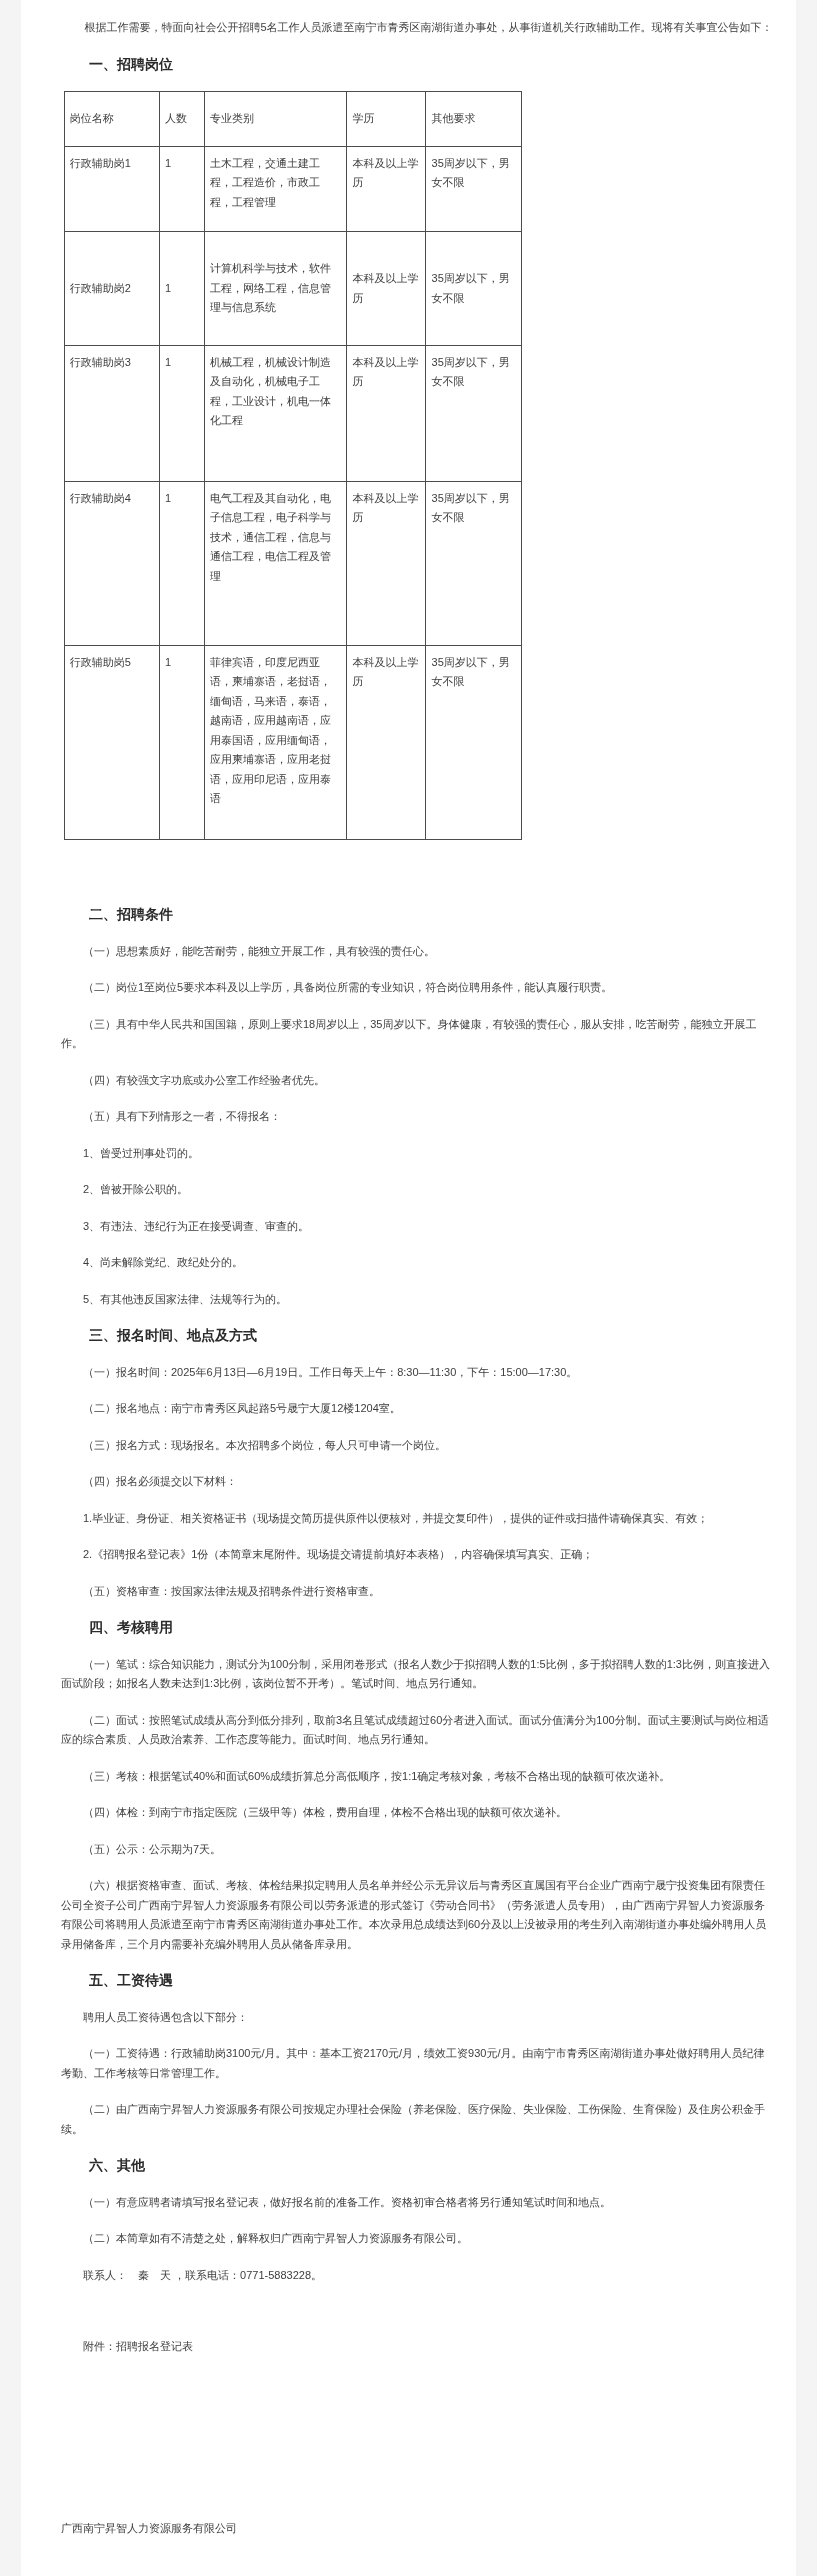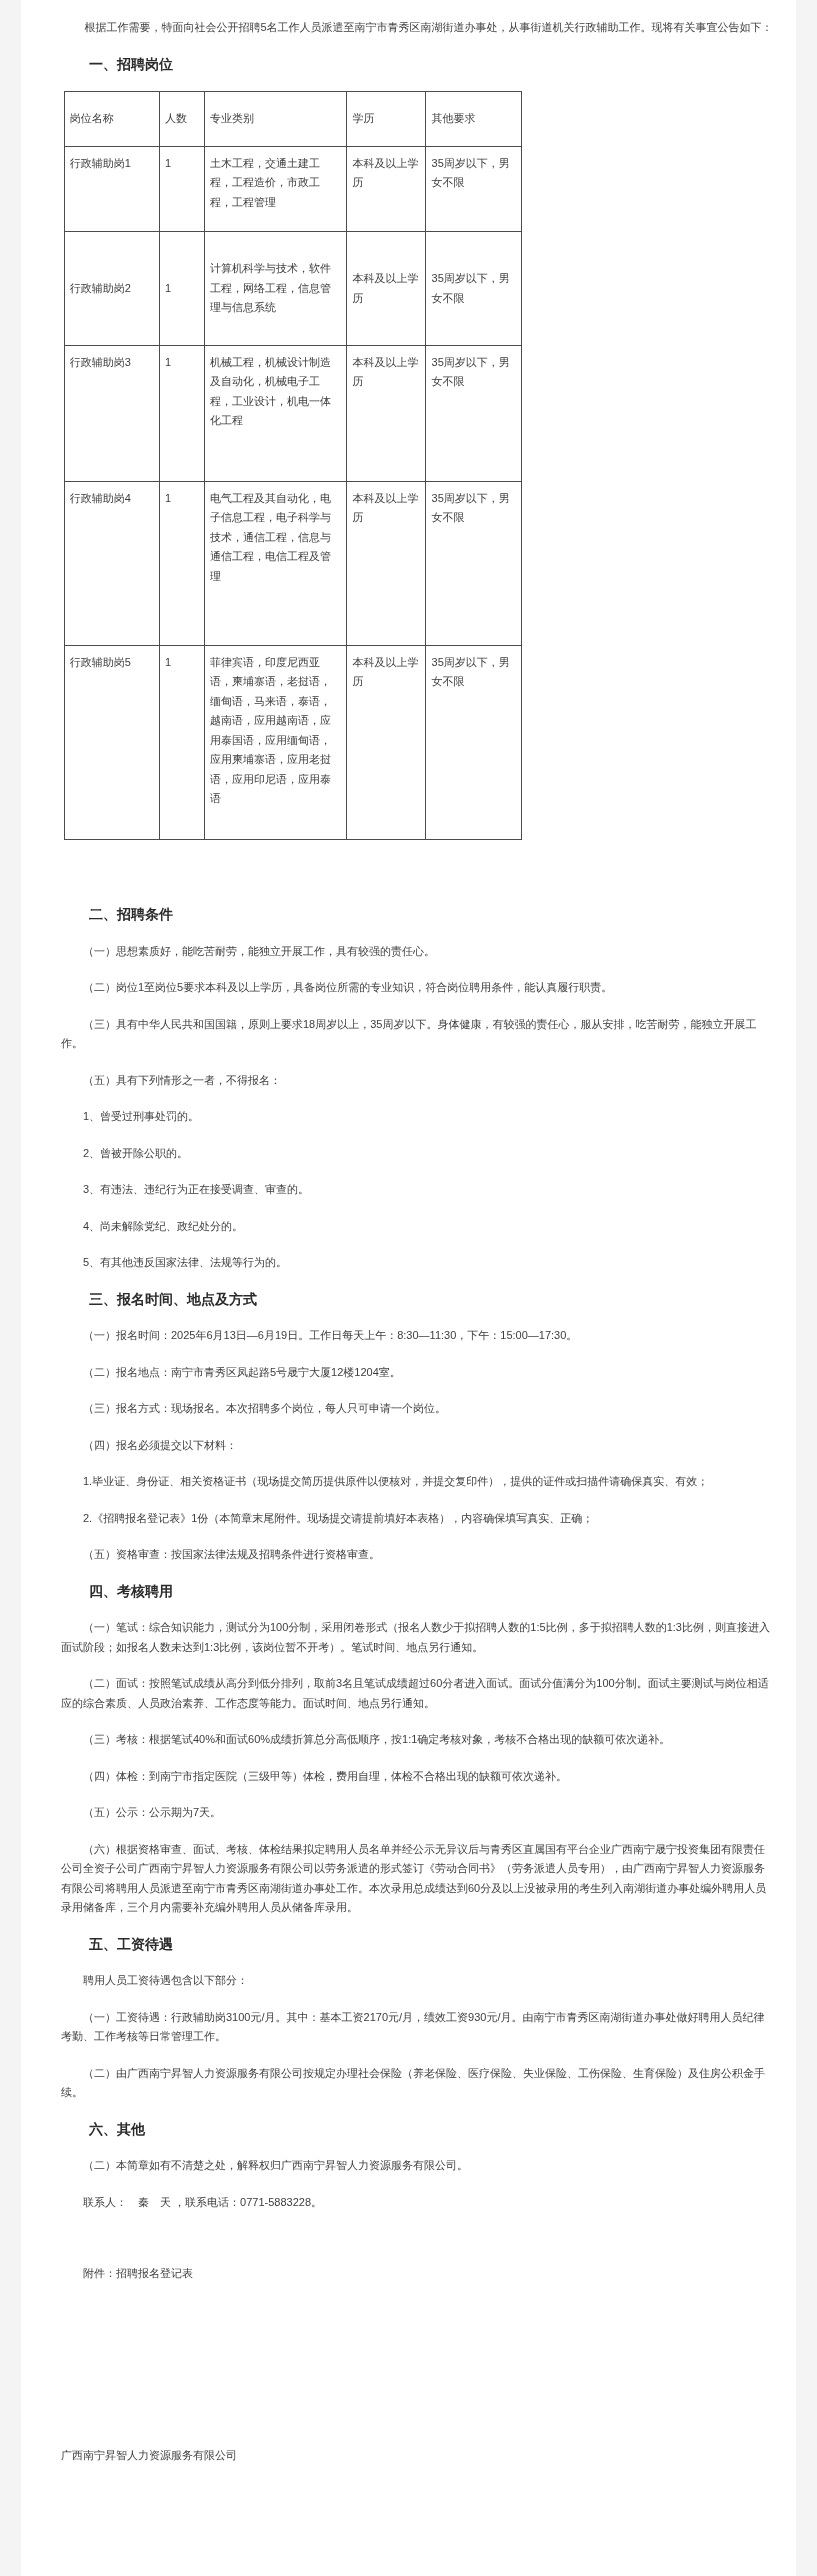--- a/index.html
+++ b/index.html
@@ -135,20 +135,21 @@
         <td>本科及以上学历</td>
         <td>35周岁以下，男女不限</td>
       </tr>
     </tbody>
   </table>
 
   <h3 class="section-heading">二、招聘条件</h3>
   <p class="block">（一）思想素质好，能吃苦耐劳，能独立开展工作，具有较强的责任心。</p>
   <p class="block">（二）岗位1至岗位5要求本科及以上学历，具备岗位所需的专业知识，符合岗位聘用条件，能认真履行职责。</p>
   <p class="block">（三）具有中华人民共和国国籍，原则上要求18周岁以上，35周岁以下。身体健康，有较强的责任心，服从安排，吃苦耐劳，能独立开展工作。</p>
+  <p class="block">（四）有较强文字功底或办公室工作经验者优先。</p>
   <p class="block">（五）具有下列情形之一者，不得报名：</p>
   <p class="block">1、曾受过刑事处罚的。</p>
   <p class="block">2、曾被开除公职的。</p>
   <p class="block">3、有违法、违纪行为正在接受调查、审查的。</p>
   <p class="block">4、尚未解除党纪、政纪处分的。</p>
   <p class="block">5、有其他违反国家法律、法规等行为的。</p>
 
   <h3 class="section-heading">三、报名时间、地点及方式</h3>
   <p class="block">（一）报名时间：2025年6月13日—6月19日。工作日每天上午：8:30—11:30，下午：15:00—17:30。</p>
   <p class="block">（二）报名地点：南宁市青秀区凤起路5号晟宁大厦12楼1204室。</p>
@@ -165,20 +166,21 @@
   <p class="block">（四）体检：到南宁市指定医院（三级甲等）体检，费用自理，体检不合格出现的缺额可依次递补。</p>
   <p class="block">（五）公示：公示期为7天。</p>
   <p class="block">（六）根据资格审查、面试、考核、体检结果拟定聘用人员名单并经公示无异议后与青秀区直属国有平台企业广西南宁晟宁投资集团有限责任公司全资子公司广西南宁昇智人力资源服务有限公司以劳务派遣的形式签订《劳动合同书》（劳务派遣人员专用），由广西南宁昇智人力资源服务有限公司将聘用人员派遣至南宁市青秀区南湖街道办事处工作。本次录用总成绩达到60分及以上没被录用的考生列入南湖街道办事处编外聘用人员录用储备库，三个月内需要补充编外聘用人员从储备库录用。</p>
 
   <h3 class="section-heading">五、工资待遇</h3>
   <p class="block">聘用人员工资待遇包含以下部分：</p>
   <p class="block">（一）工资待遇：行政辅助岗3100元/月。其中：基本工资2170元/月，绩效工资930元/月。由南宁市青秀区南湖街道办事处做好聘用人员纪律考勤、工作考核等日常管理工作。</p>
   <p class="block">（二）由广西南宁昇智人力资源服务有限公司按规定办理社会保险（养老保险、医疗保险、失业保险、工伤保险、生育保险）及住房公积金手续。</p>
 
   <h3 class="section-heading">六、其他</h3>
+  <p class="block">（一）有意应聘者请填写报名登记表，做好报名前的准备工作。资格初审合格者将另行通知笔试时间和地点。</p>
   <p class="block">（二）本简章如有不清楚之处，解释权归广西南宁昇智人力资源服务有限公司。</p>
   <p class="block">联系人：　秦　天 ，联系电话：0771-5883228。</p>
 
   <p class="block attachment-line">附件：招聘报名登记表</p>
 
   <p class="block signature-company">广西南宁昇智人力资源服务有限公司</p>
 
 </div>
 
 

